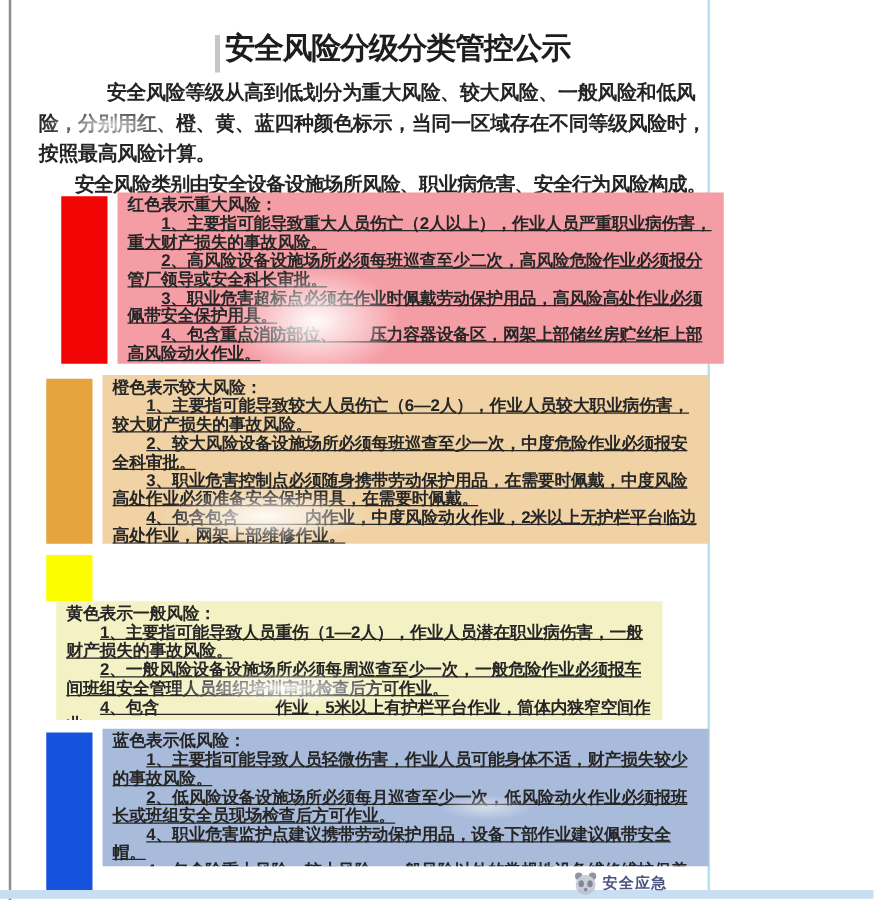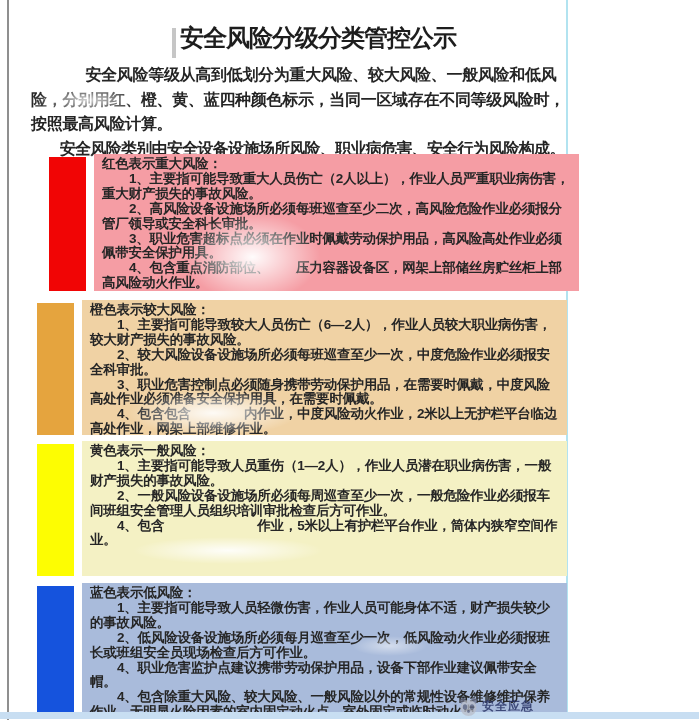--- a/index.html
+++ b/index.html
@@ -22,29 +22,29 @@
   .intro .p1{text-indent:3.4em;letter-spacing:-0.3px;}
   .intro .p2{text-indent:1.8em;letter-spacing:-0.7px;}
 
   .risk{position:absolute;left:37px;display:flex;align-items:stretch;}
   .risk .bar{width:37px;margin-top:3px;flex:0 0 37px;}
   .risk .panel{
     margin-left:8px;width:485px;box-sizing:border-box;padding:3px 8px 2px 8px;
     overflow:hidden;font-weight:600;color:#262626;
   }
   .risk .panel p{margin:0;font-size:13.5px;line-height:14.9px;letter-spacing:-0.2px;}
-  .risk .panel p.item{text-indent:2em;}
+  .risk .panel p.item{text-indent:2em;text-decoration:underline;}
   #sec-red{top:154px;height:137px;padding-left:12px;}
   #sec-red .panel{height:137px;}
   #sec-orange{top:300px;height:135px;border-radius:22px;}
   #sec-orange .panel{height:135px;}
-  #sec-yellow{top:441px;height:135px;}
+  #sec-yellow{top:441px;height:135px;flex-direction:column;}
   #sec-yellow .panel{height:135px;}
   #sec-blue{top:583px;height:129px;}
-  #sec-blue .panel{height:129px;}
+  #sec-blue .panel{height:110px;}
 
   .blob{position:absolute;z-index:5;pointer-events:none;border-radius:50%;}
   .blob.b-intro {left:30px; top:86px; width:115px;height:28px;background:radial-gradient(closest-side,rgba(255,255,255,.8),rgba(255,255,255,0));}
   .blob.b-red   {left:185px;top:213px;width:135px;height:88px;background:radial-gradient(closest-side,rgba(255,255,255,.97),rgba(255,255,255,0));}
   .blob.b-orange{left:128px;top:390px;width:170px;height:46px;background:radial-gradient(closest-side,rgba(255,255,255,.9),rgba(255,255,255,0));}
   .blob.b-yellow{left:133px;top:537px;width:190px;height:27px;background:radial-gradient(closest-side,rgba(255,255,255,.9),rgba(255,255,255,0));}
   .blob.b-blue  {left:352px;top:636px;width:75px; height:20px;background:radial-gradient(closest-side,rgba(255,255,255,.5),rgba(255,255,255,0));}
 
   .watermark{
     position:absolute;left:458px;top:696px;z-index:6;display:flex;align-items:center;gap:3px;

